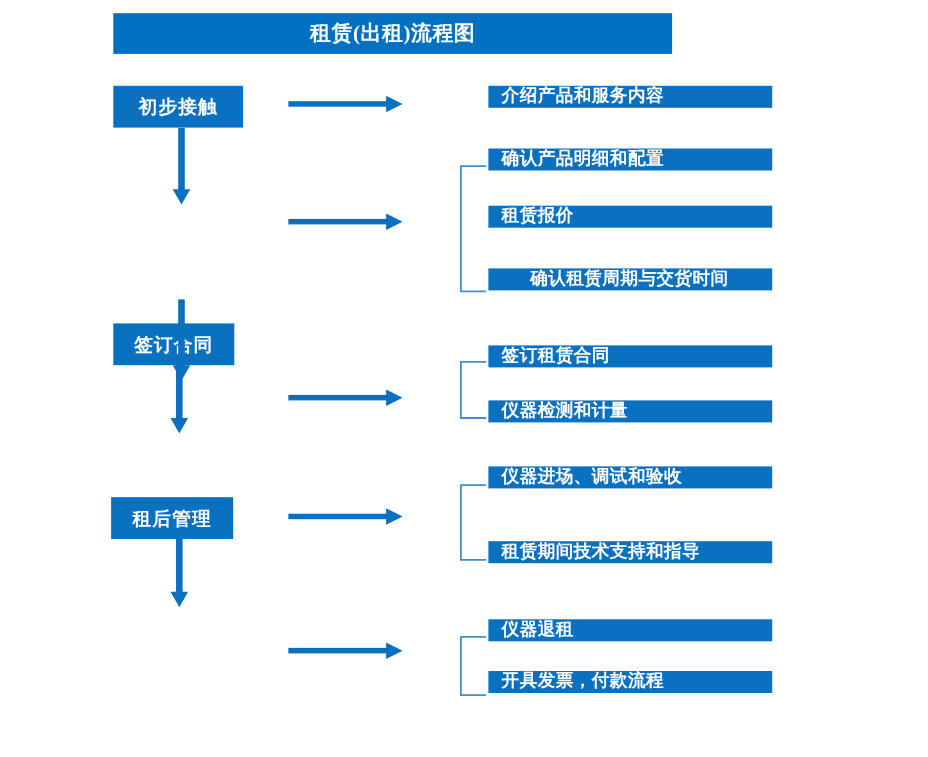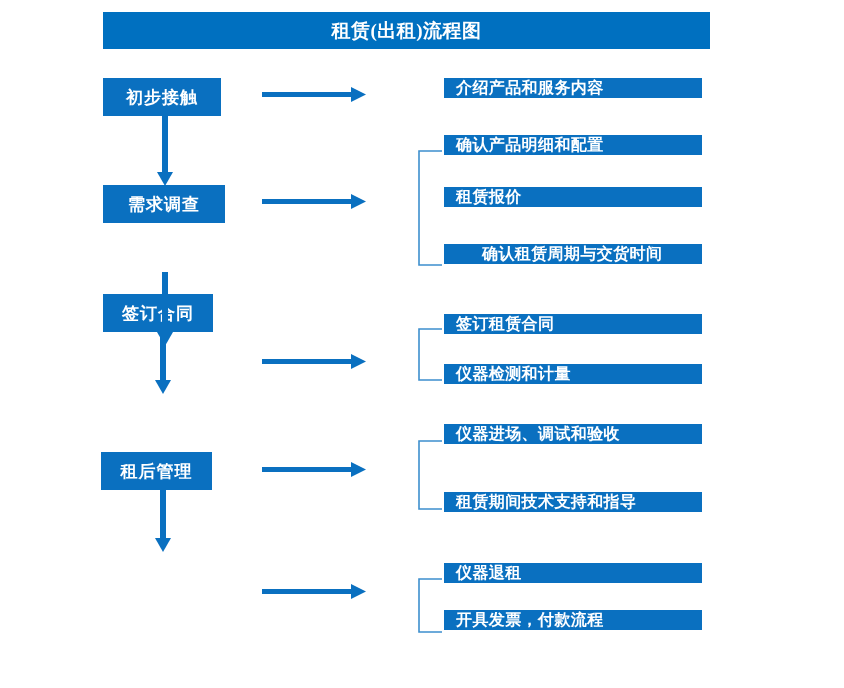--- a/index.html
+++ b/index.html
@@ -17,21 +17,21 @@
     height: 688px;
     background: #ffffff;
     overflow: hidden;
   }
 
   
   .title-bar {
     position: absolute;
     left: 103px;
     top: 12px;
-    width: 607px;
+    width: 508px;
     height: 37px;
     background: #0070c0;
     display: flex;
     align-items: center;
     justify-content: center;
   }
   .title-bar .title-text {
     color: #ffffff;
     font-size: 19px;
     font-weight: bold;
@@ -96,23 +96,20 @@
 <div id="canvas">
 
   <div class="title-bar">
     <span class="title-text">租赁(出租)流程图</span>
   </div>
 
   <div class="node stage-node" style="left:103px; top:78px; width:118px;">
     <span class="node-text">初步接触</span>
   </div>
 
-  <div class="node stage-node" style="left:103px; top:185px; width:122px;">
-    <span class="node-text">需求调查</span>
-  </div>
 
   <div class="node stage-node" style="left:103px; top:294px; width:110px;">
     <span class="node-text">签订合同</span>
   </div>
 
   <div class="node stage-node" style="left:101px; top:452px; width:111px;">
     <span class="node-text">租后管理</span>
   </div>
 
 

